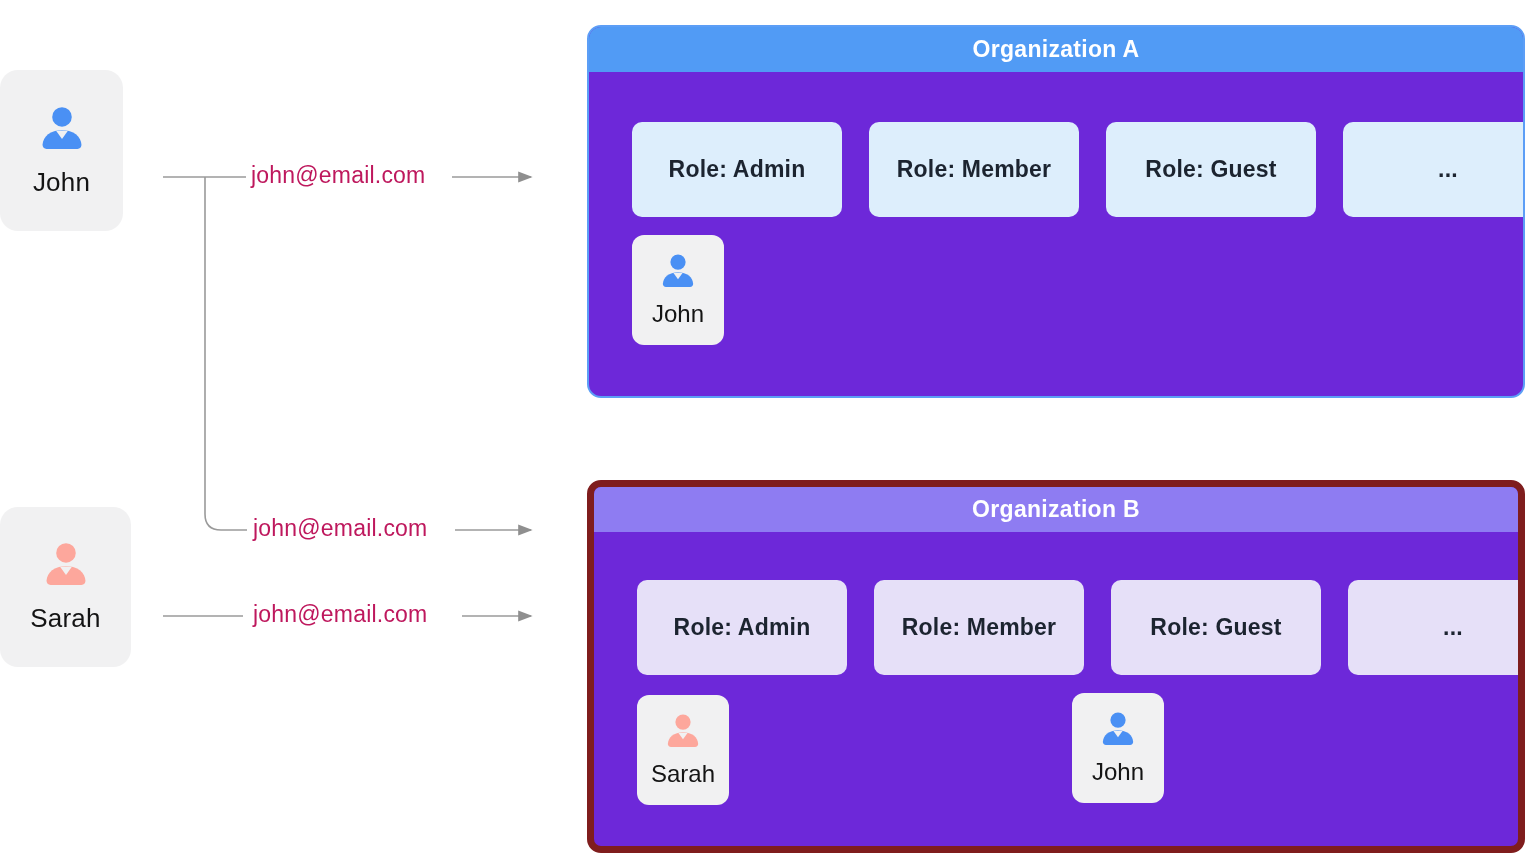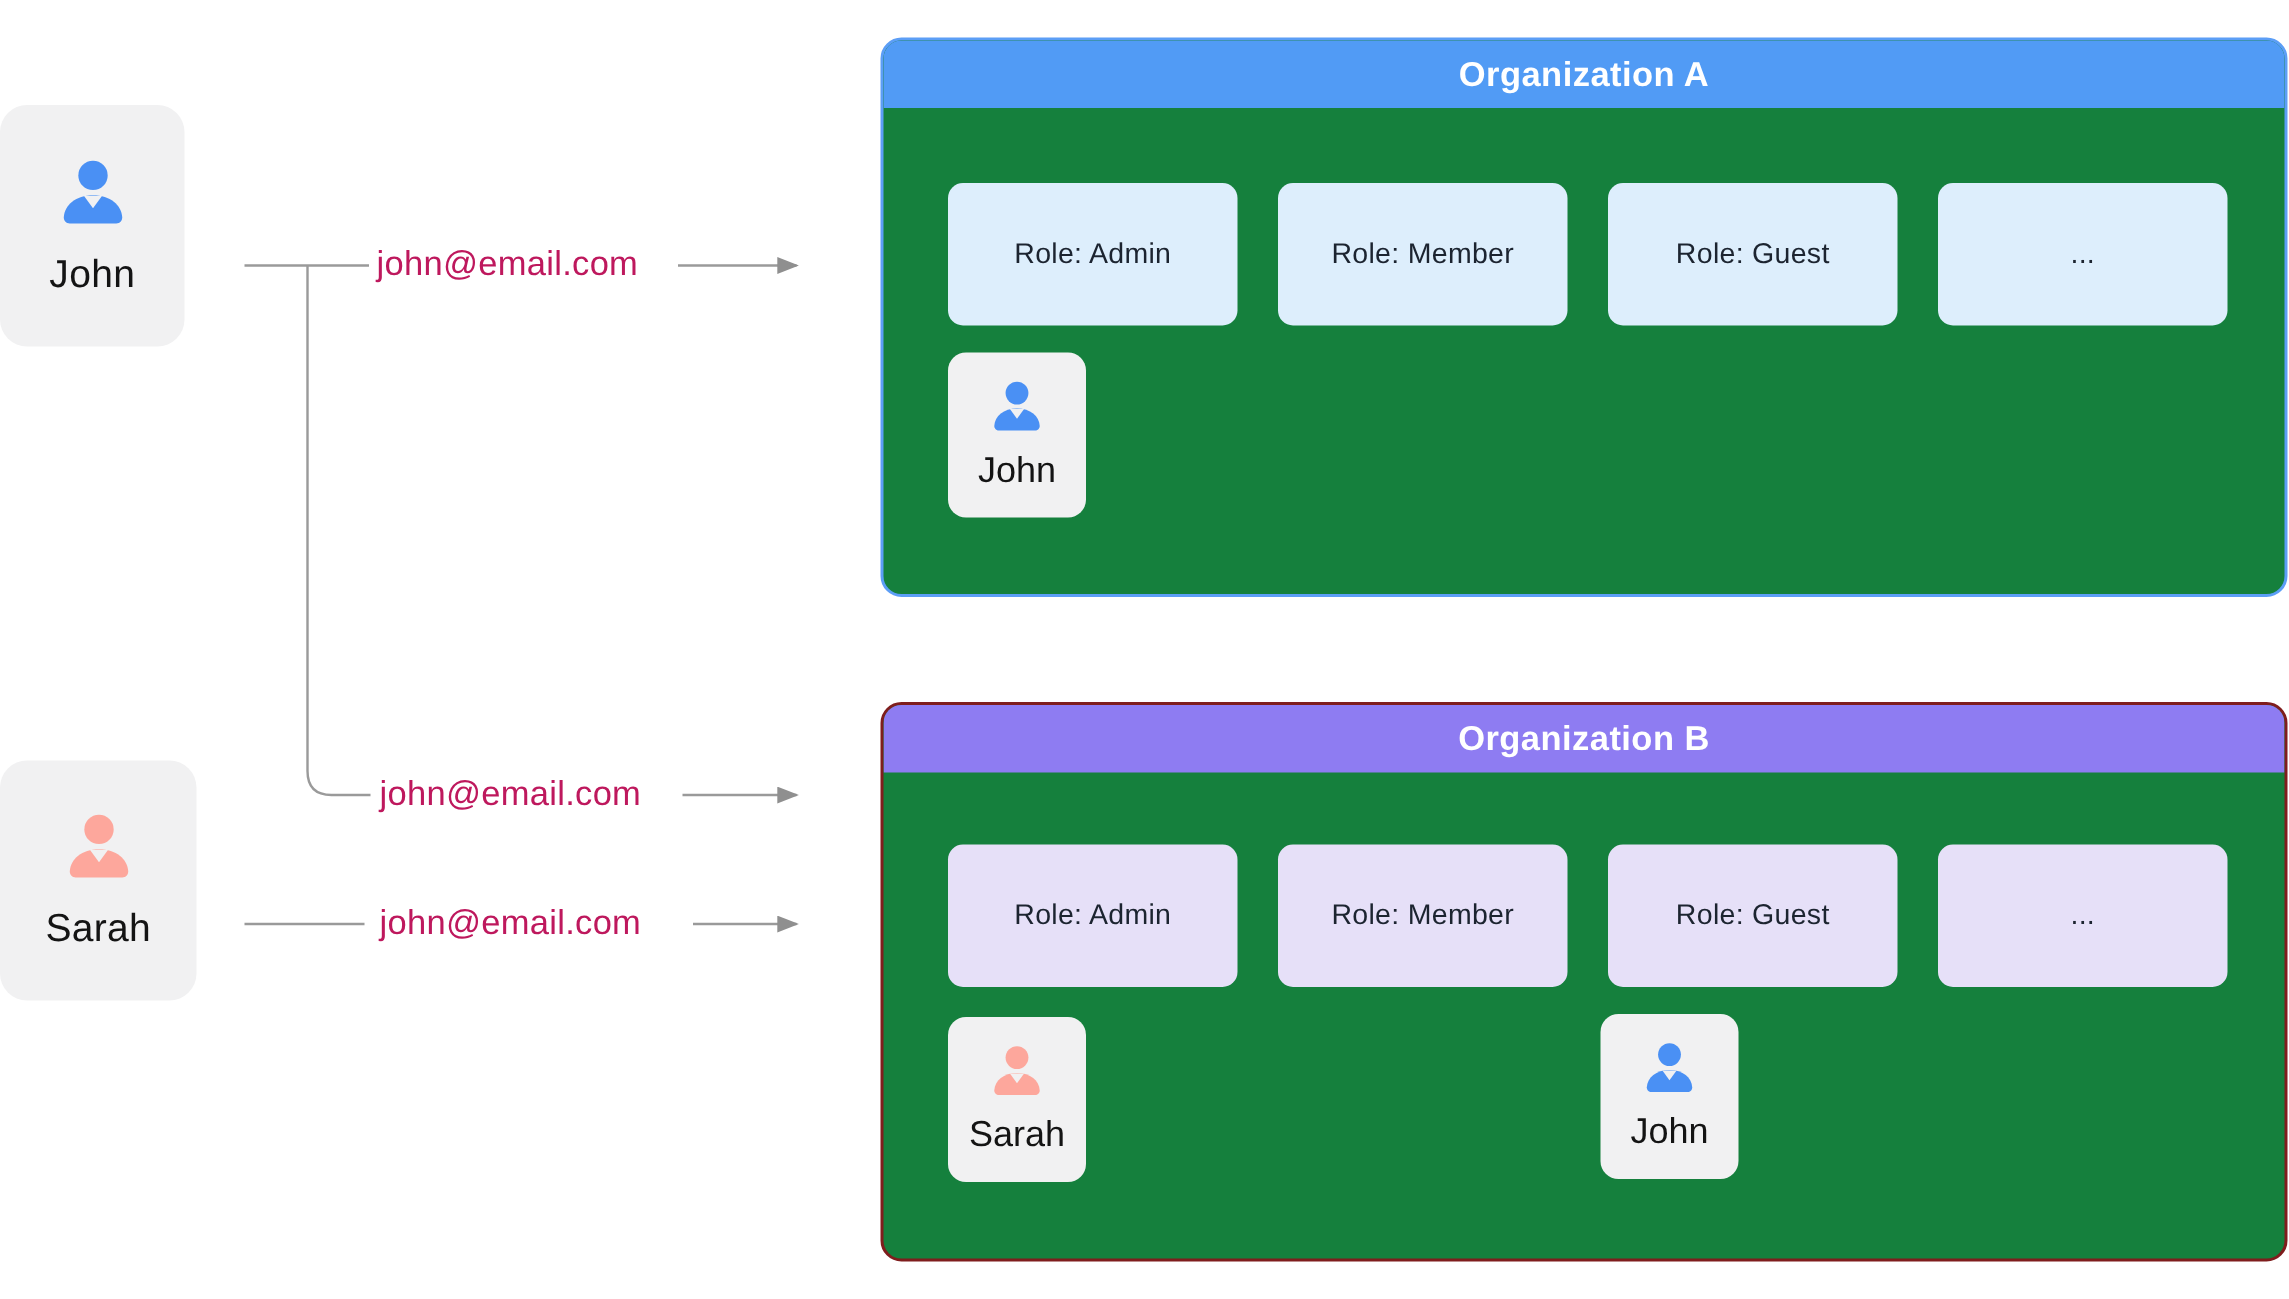--- a/index.html
+++ b/index.html
@@ -21,34 +21,34 @@
   
   .connectors { position:absolute; left:0; top:0; width:1526px; height:866px; pointer-events:none; }
   .cline { stroke:#9a9a9a; stroke-width:1.6; fill:none; }
   .email-label { position:absolute; transform:translateY(-54%); font-size:23px;
     color:#be185d; white-space:nowrap; letter-spacing:.2px; }
   .email-1 { left:251px; top:177px; }
   .email-2 { left:253px; top:530px; }
   .email-3 { left:253px; top:616px; }
 
   
-  .org { position:absolute; left:587px; width:938px; height:373px; background:#15803d;
+  .org { position:absolute; left:587px; width:938px; height:373px; background:#6d28d9;
     border-radius:14px; overflow:hidden; }
   .org-a { top:25px;  border:2px solid #5c9ef6; }
-  .org-b { top:468px; border:2px solid #7f1d1d; }
+  .org-b { top:480px; border:7px solid #7f1d1d; }
   .org-header { height:45px; display:flex; align-items:center; justify-content:center;
     color:#ffffff; font-size:23px; font-weight:600; letter-spacing:.3px; }
   .org-a .org-header { background:#519bf5; }
   .org-b .org-header { background:#8e7cf2; }
 
   .chips { position:absolute; left:43px; display:flex; gap:27px; }
   .org-a .chips { top:95px; }
   .org-b .chips { top:93px; }
-  .chip { width:193px; height:95px; border-radius:10px; display:flex; align-items:center;
-    justify-content:center; font-size:19px; font-weight:400; color:#1c2430; letter-spacing:.2px; }
+  .chip { width:210px; height:95px; border-radius:10px; display:flex; align-items:center;
+    justify-content:center; font-size:23px; font-weight:700; color:#1c2430; letter-spacing:.2px; }
   .org-a .chip { background:#ddeefc; }
   .org-b .chip { background:#e6e0f8; }
 
   .member-card { position:absolute; width:92px; height:110px; background:#f1f1f2; border-radius:12px;
     display:flex; flex-direction:column; align-items:center; justify-content:center; gap:6px; }
   .member-card .uname { font-size:24px; color:#141414; }
   .member-a1 { left:43px;  top:208px; }
   .member-b1 { left:43px;  top:208px; }
   .member-b2 { left:478px; top:206px; }
 </style>

